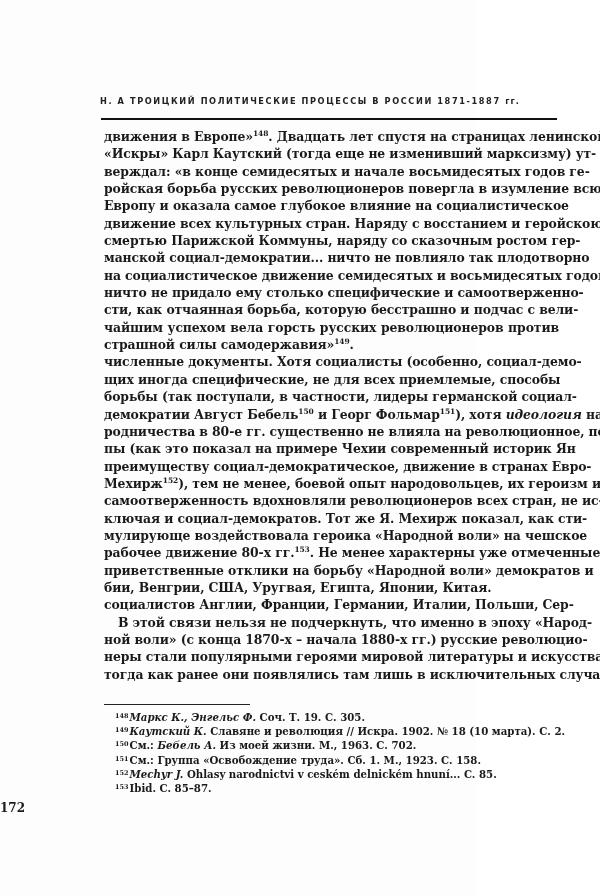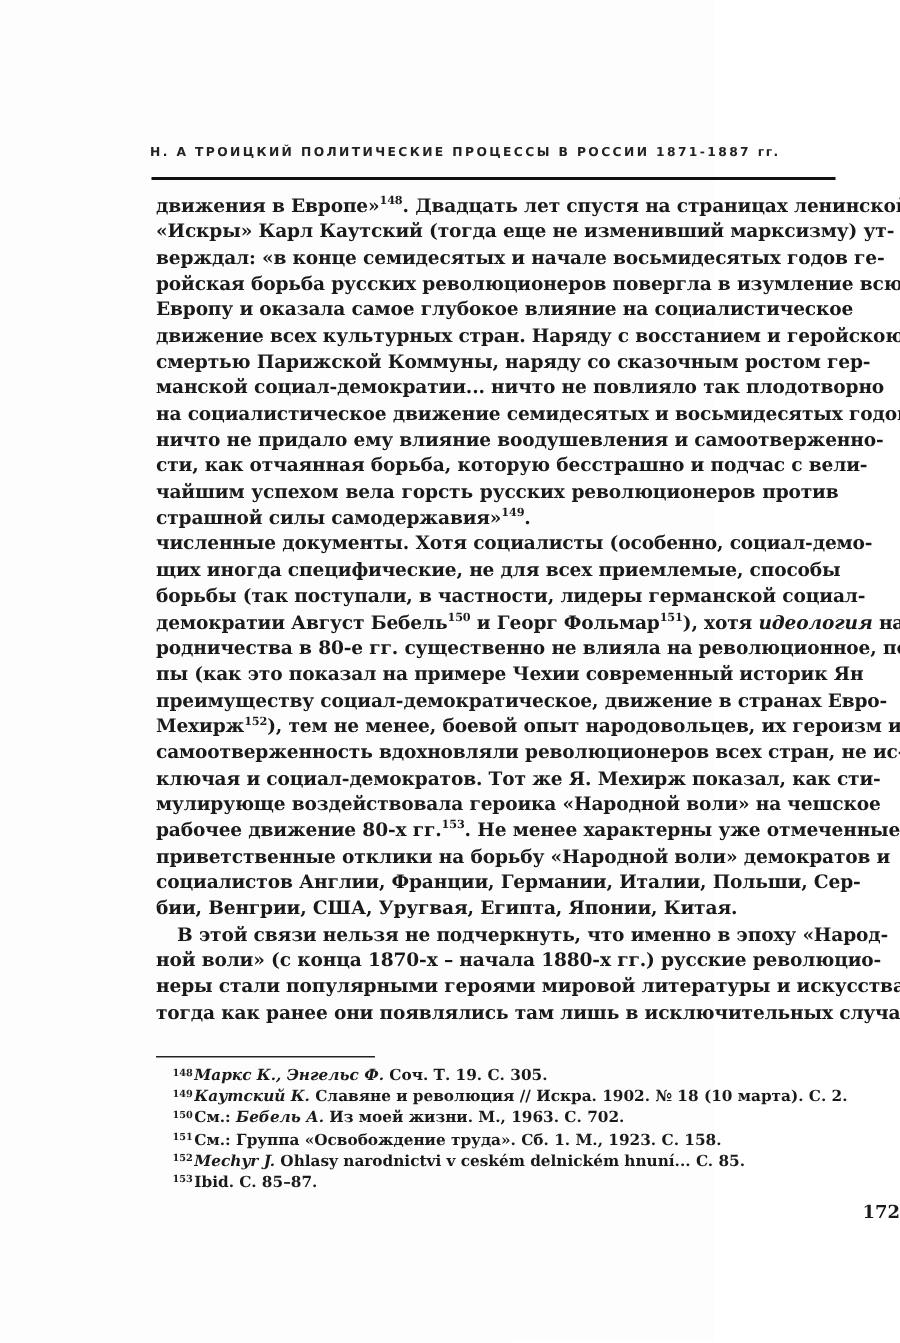--- a/index.html
+++ b/index.html
@@ -39,21 +39,21 @@
       position: absolute; left: 104px; top: 704px; width: 146px; height: 1px;
       background: #222;
     }
     .footnotes {
       position: absolute; left: 115px; top: 710px; width: 445px;
       font-size: 10.2px; line-height: 14.2px; font-weight: bold;
     }
     .fn { display: block; white-space: nowrap; }
     .fn sup { font-size: 6.5px; vertical-align: 3px; margin-right: 1px; }
     .page-number {
-      position: absolute; left: 0; width: 600px; top: 801px; text-align: right;
+      position: absolute; left: 0; width: 600px; top: 801px; text-align: left;
       font-size: 12px; font-weight: bold;
     }
   </style>
 </head>
 <body>
 
 <div class="page">
 
   <div class="running-head">
     <span>Н. А ТРОИЦКИЙ  ПОЛИТИЧЕСКИЕ ПРОЦЕССЫ В РОССИИ 1871-1887</span>
@@ -64,39 +64,39 @@
   <div class="body-text">
     <span class="line"><span>движения в Европе»</span><sup>148</sup><span>. Двадцать лет спустя на страницах ленинской</span></span>
     <span class="line"><span>«Искры» Карл Каутский (тогда еще не изменивший марксизму) ут-</span></span>
     <span class="line"><span>верждал: «в конце семидесятых и начале восьмидесятых годов ге-</span></span>
     <span class="line"><span>ройская борьба русских революционеров повергла в изумление всю</span></span>
     <span class="line"><span>Европу и оказала самое глубокое влияние на социалистическое</span></span>
     <span class="line"><span>движение всех культурных стран. Наряду с восстанием и геройскою</span></span>
     <span class="line"><span>смертью Парижской Коммуны, наряду со сказочным ростом гер-</span></span>
     <span class="line"><span>манской социал-демократии... ничто не повлияло так плодотворно</span></span>
     <span class="line"><span>на социалистическое движение семидесятых и восьмидесятых годов,</span></span>
-    <span class="line"><span>ничто не придало ему влияние воодушевления и самоотверженно-</span></span>
+    <span class="line"><span>ничто не придало ему столько специфические и самоотверженно-</span></span>
     <span class="line"><span>сти, как отчаянная борьба, которую бесстрашно и подчас с вели-</span></span>
     <span class="line"><span>чайшим успехом вела горсть русских революционеров против</span></span>
     <span class="line last"><span>страшной силы самодержавия»</span><sup>149</sup><span>.</span></span>
     <span class="line"><span>численные документы. Хотя социалисты (особенно, социал-демо-</span></span>
     <span class="line"><span>щих иногда специфические, не для всех приемлемые, способы</span></span>
     <span class="line"><span>борьбы (так поступали, в частности, лидеры германской социал-</span></span>
     <span class="line"><span>демократии Август Бебель</span><sup>150</sup><span> и Георг Фольмар</span><sup>151</sup><span>), хотя </span><i>идеология</i><span> на-</span></span>
     <span class="line"><span>родничества в 80-е гг. существенно не влияла на революционное, по</span></span>
     <span class="line"><span>пы (как это показал на примере Чехии современный историк Ян</span></span>
     <span class="line"><span>преимуществу социал-демократическое, движение в странах Евро-</span></span>
     <span class="line"><span>Мехирж</span><sup>152</sup><span>), тем не менее, боевой опыт народовольцев, их героизм и</span></span>
     <span class="line"><span>самоотверженность вдохновляли революционеров всех стран, не ис-</span></span>
     <span class="line"><span>ключая и социал-демократов. Тот же Я. Мехирж показал, как сти-</span></span>
     <span class="line"><span>мулирующе воздействовала героика «Народной воли» на чешское</span></span>
     <span class="line"><span>рабочее движение 80-х гг.</span><sup>153</sup><span>. Не менее характерны уже отмеченные</span></span>
     <span class="line"><span>приветственные отклики на борьбу «Народной воли» демократов и</span></span>
+    <span class="line last"><span>бии, Венгрии, США, Уругвая, Египта, Японии, Китая.</span></span>
     <span class="line"><span>социалистов Англии, Франции, Германии, Италии, Польши, Сер-</span></span>
-    <span class="line last"><span>бии, Венгрии, США, Уругвая, Египта, Японии, Китая.</span></span>
     <span class="line indent"><span>В этой связи нельзя не подчеркнуть, что именно в эпоху «Народ-</span></span>
     <span class="line"><span>ной воли» (с конца 1870-х – начала 1880-х гг.) русские революцио-</span></span>
     <span class="line"><span>неры стали популярными героями мировой литературы и искусства,</span></span>
     <span class="line"><span>тогда как ранее они появлялись там лишь в исключительных случа-</span></span>
   </div>
 
   <div class="fn-rule"></div>
 
   <div class="footnotes">
     <span class="fn"><sup>148</sup><i>Маркс К., Энгельс Ф.</i><span> Соч. Т. 19. С. 305.</span></span>

